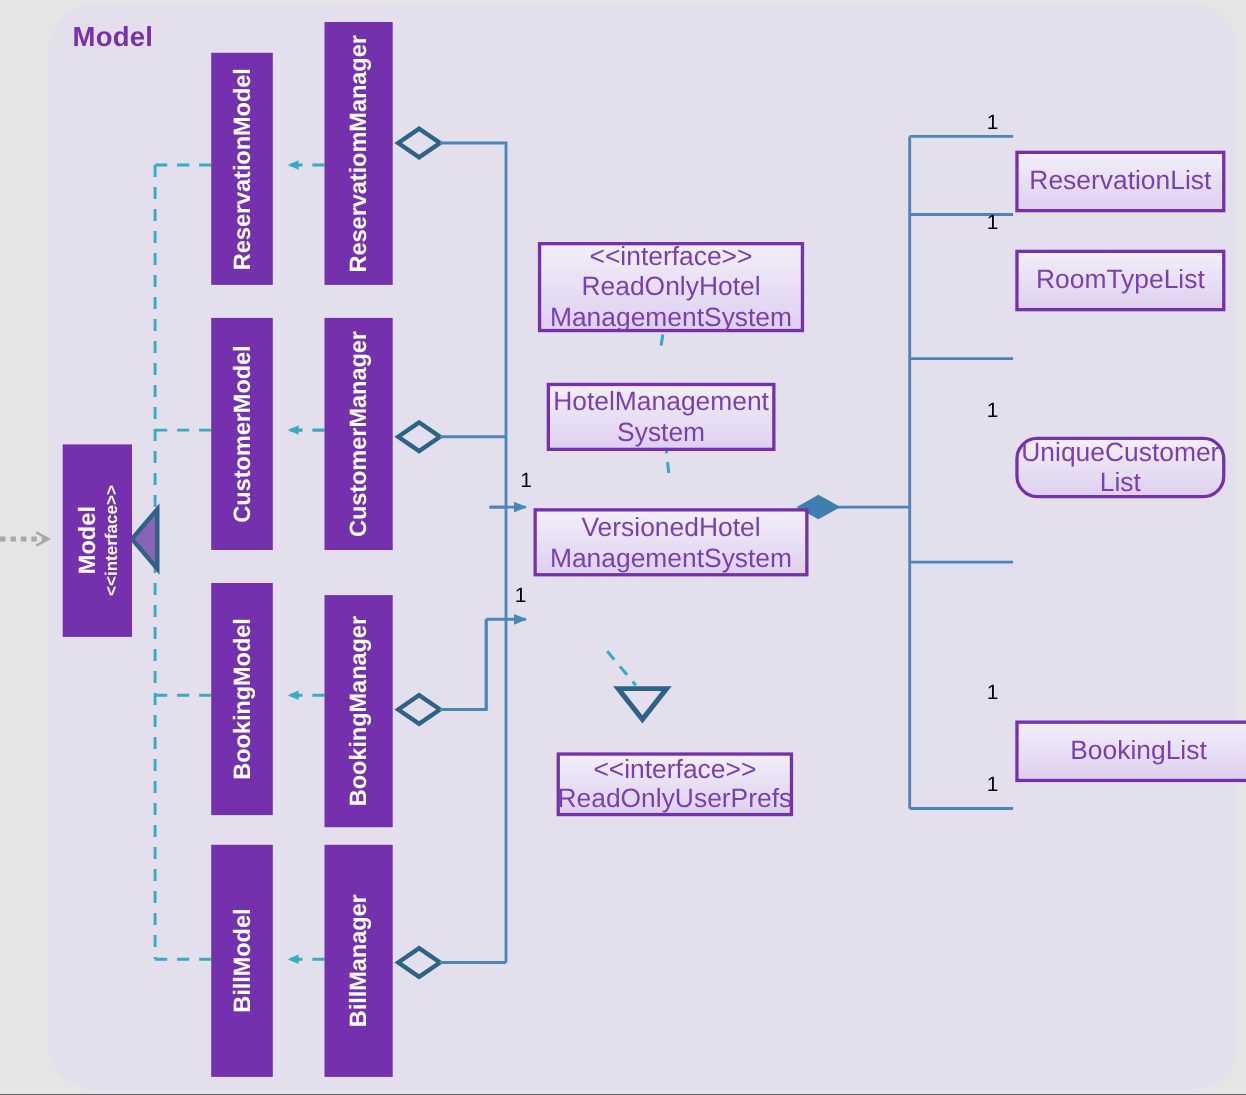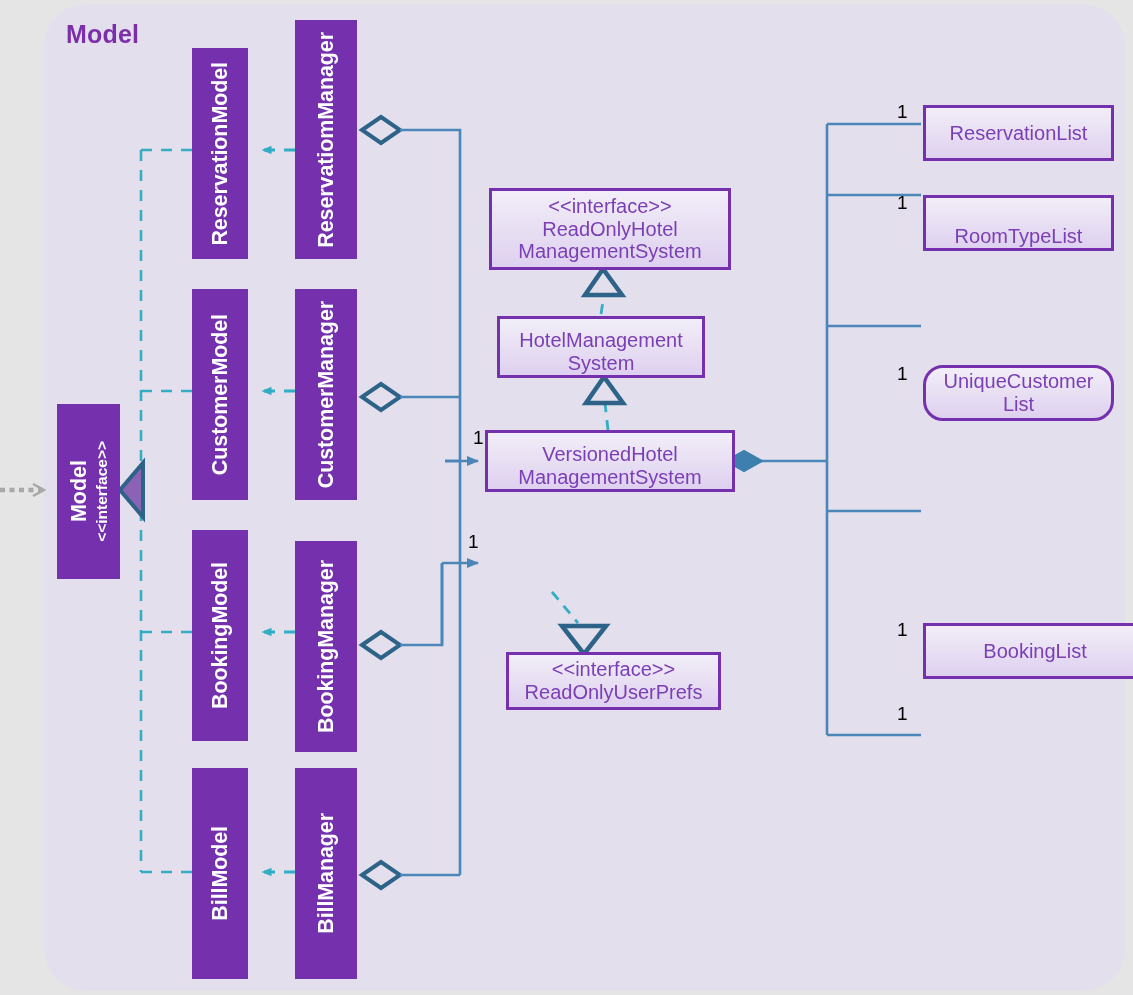--- a/index.html
+++ b/index.html
@@ -90,22 +90,23 @@
     position: absolute;
     background: linear-gradient(to bottom, #f2eef8 0%, #ded0ef 100%);
     border: 3px solid #7430ad;
     box-sizing: border-box;
     display: flex;
     flex-direction: column;
     align-items: center;
     justify-content: center;
     text-align: center;
     color: #7b3fb5;
-    font-size: 20px;
+    font-size: 24px;
     line-height: 1.14;
+    margin-top: 32px;
   }
   .gbox .ln { display: block; white-space: nowrap; }
 
   
   .mult {
     position: absolute;
     font-size: 19px;
     color: #000000;
     font-family: "Liberation Sans", sans-serif;
   }
@@ -255,21 +256,21 @@
 
 
   <div class="gbox" style="left:506px; top:652px; width:215px; height:58px;">
     <span class="ln">&lt;&lt;interface&gt;&gt;</span>
     <span class="ln">ReadOnlyUserPrefs</span>
   </div>
 
   <div class="gbox" style="left:923px; top:105px; width:191px; height:56px;">
     <span class="ln">ReservationList</span>
   </div>
-  <div class="gbox" style="left:923px; top:195px; width:191px; height:56px;justify-content:flex-end;">
+  <div class="gbox" style="left:923px; top:195px; width:191px; height:56px;">
     <span class="ln">RoomTypeList</span>
   </div>
   <div class="gbox" style="left:923px; top:365px; width:191px; height:56px;border-radius:20px;">
     <span class="ln">UniqueCustomer</span>
     <span class="ln">List</span>
   </div>
   <div class="gbox" style="left:923px; top:623px; width:224px; height:56px;">
     <span class="ln">BookingList</span>
   </div>
 

